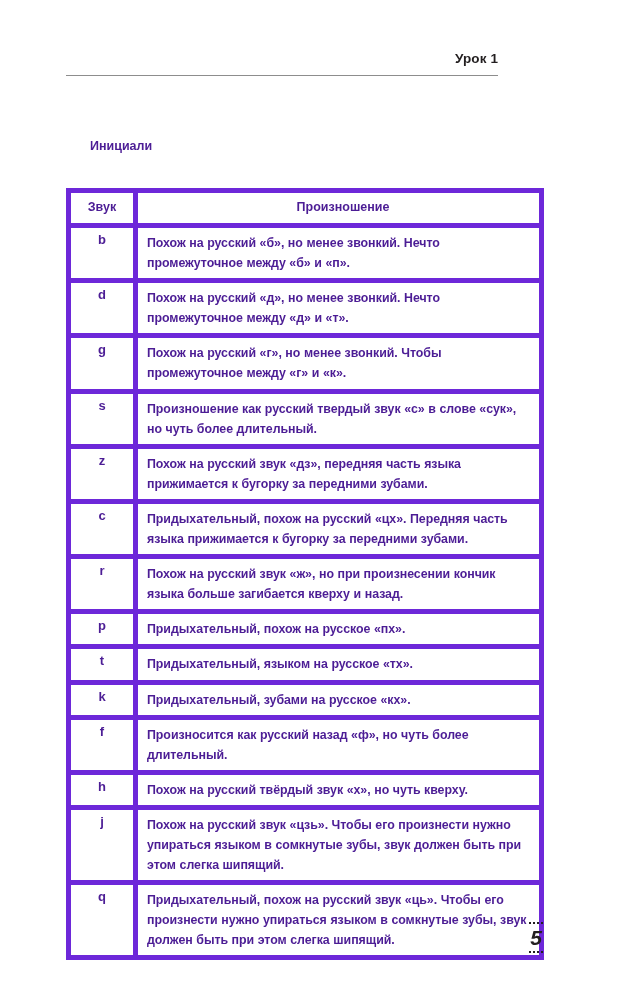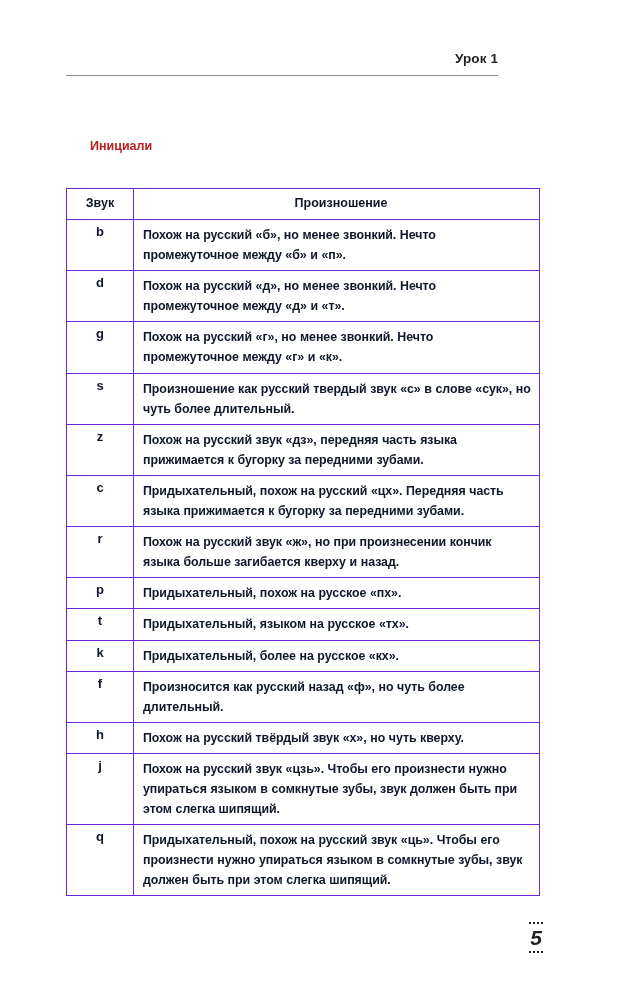--- a/index.html
+++ b/index.html
@@ -57,42 +57,42 @@
     letter-spacing: -0.1px;
     color: #231f20;
     line-height: 1.25;
   }
   .section-label {
     position: absolute;
     top: 139px;
     left: 90px;
     font-size: 12.5px;
     font-weight: bold;
-    color: #b91c1c;
+    color: #4c1d95;
     line-height: 1.2;
   }
 
   
   .sound-table {
     position: absolute;
     top: 188px;
     left: 66px;
     width: 473px;
     border-collapse: collapse;
     table-layout: fixed;
     background: #fff;
   }
   .sound-table col.c-sound { width: 67px; }
   .sound-table col.c-desc  { width: 406px; }
 
   .sound-table th,
   .sound-table td {
-    border: 1px solid #6d28d9;
+    border: 5px solid #6d28d9;
     vertical-align: top;
-    color: #0f172a;
+    color: #4c1d95;
   }
 
   .sound-table thead th {
     height: 30px;
     padding: 0;
     font-size: 12.5px;
     font-weight: bold;
     vertical-align: middle;
     line-height: 1.1;
   }
@@ -173,21 +173,21 @@
         <tr>
           <td class="cell-sound">b</td>
           <td class="cell-desc">Похож на русский «б», но менее звонкий. Нечто промежуточное между «б» и «п».</td>
         </tr>
         <tr>
           <td class="cell-sound">d</td>
           <td class="cell-desc">Похож на русский «д», но менее звонкий. Нечто промежуточное между «д» и «т».</td>
         </tr>
         <tr>
           <td class="cell-sound">g</td>
-          <td class="cell-desc">Похож на русский «г», но менее звонкий. Нечто промежуточное между «г» и «к».</td>
+          <td class="cell-desc">Похож на русский «г», но менее звонкий. Чтобы промежуточное между «г» и «к».</td>
         </tr>
         <tr>
           <td class="cell-sound">s</td>
           <td class="cell-desc">Произношение как русский твердый звук «с» в слове «сук», но чуть более длительный.</td>
         </tr>
         <tr>
           <td class="cell-sound">z</td>
           <td class="cell-desc">Похож на русский звук «дз», передняя часть языка прижимается к бугорку за передними зубами.</td>
         </tr>
         <tr>
@@ -201,21 +201,21 @@
         <tr>
           <td class="cell-sound">p</td>
           <td class="cell-desc">Придыхательный, похож на русское «пх».</td>
         </tr>
         <tr>
           <td class="cell-sound">t</td>
           <td class="cell-desc">Придыхательный, языком на русское «тх».</td>
         </tr>
         <tr>
           <td class="cell-sound">k</td>
-          <td class="cell-desc">Придыхательный, более на русское «кх».</td>
+          <td class="cell-desc">Придыхательный, зубами на русское «кх».</td>
         </tr>
         <tr>
           <td class="cell-sound">f</td>
           <td class="cell-desc">Произносится как русский назад «ф», но чуть более длительный.</td>
         </tr>
         <tr>
           <td class="cell-sound">h</td>
           <td class="cell-desc">Похож на русский твёрдый звук «х», но чуть кверху.</td>
         </tr>
         <tr>

